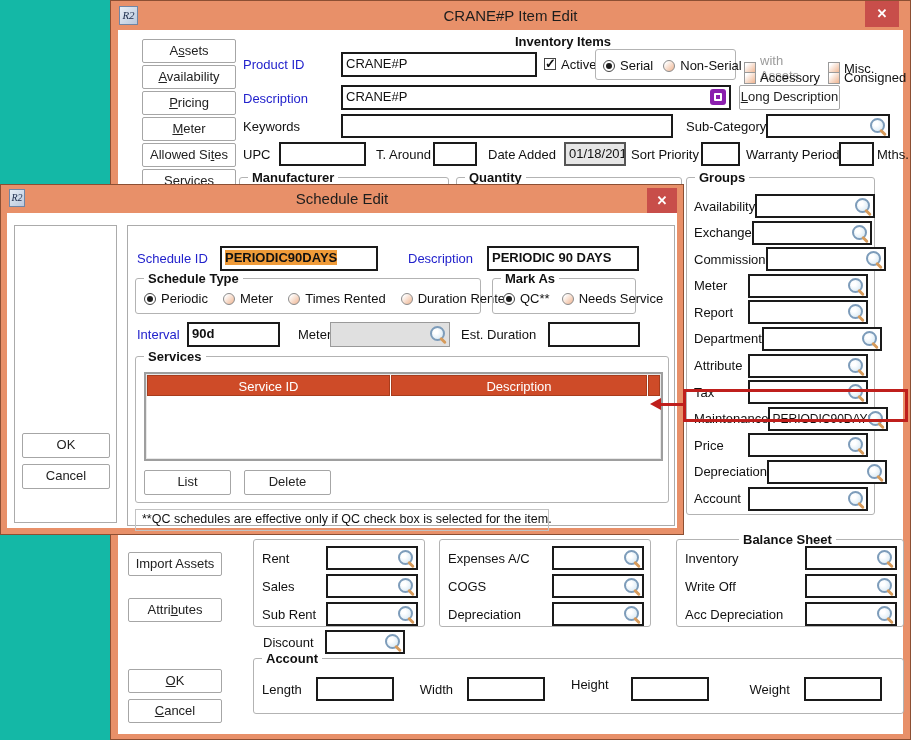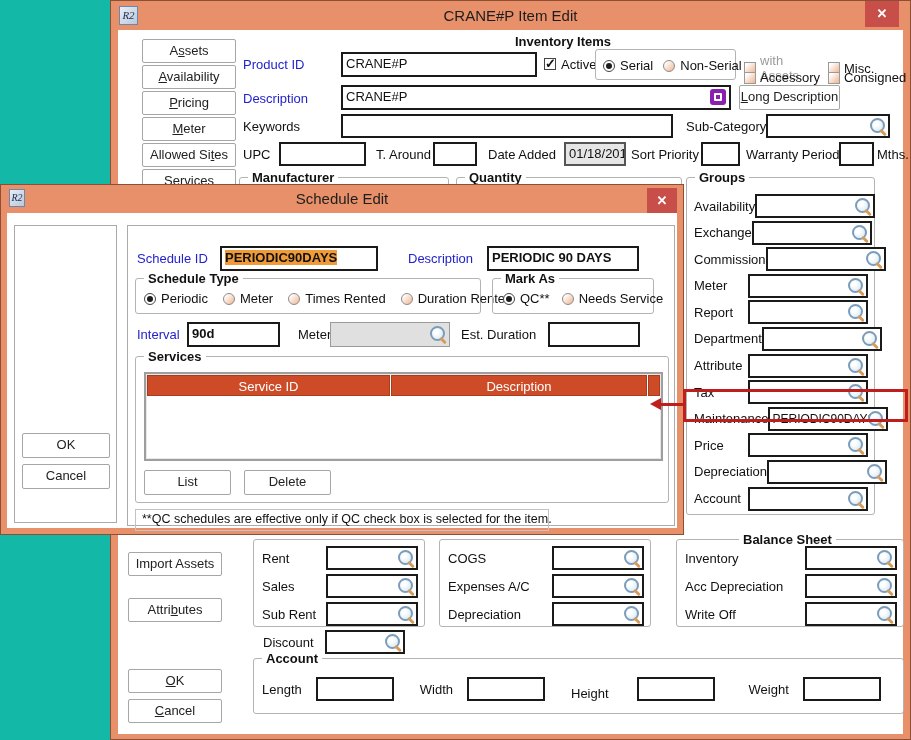--- a/index.html
+++ b/index.html
@@ -346,29 +346,29 @@
       <div class="lbl" style="left:145px; top:605px;">Discount</div>
       <div class="tf" style="left:207px; top:600px; width:80px;">
         <span></span>
         <span class="mag"></span>
       </div>
 
       <div class="gbox" style="left:321px; top:509px; width:212px; height:88px;">
         <div class="acc-col">
 
             <div class="acc-row">
+              <span class="alabel">Expenses A/C</span>
+              <span class="lookup">
+                <span></span>
+                <span class="mag"></span>
+              </span>
+            </div>
+
+            <div class="acc-row">
               <span class="alabel">COGS</span>
-              <span class="lookup">
-                <span></span>
-                <span class="mag"></span>
-              </span>
-            </div>
-
-            <div class="acc-row">
-              <span class="alabel">Expenses A/C</span>
               <span class="lookup">
                 <span></span>
                 <span class="mag"></span>
               </span>
             </div>
 
             <div class="acc-row">
               <span class="alabel">Depreciation</span>
               <span class="lookup">
                 <span></span>
@@ -385,29 +385,29 @@
 
             <div class="acc-row">
               <span class="alabel">Inventory</span>
               <span class="lookup">
                 <span></span>
                 <span class="mag"></span>
               </span>
             </div>
 
             <div class="acc-row">
+              <span class="alabel">Write Off</span>
+              <span class="lookup">
+                <span></span>
+                <span class="mag"></span>
+              </span>
+            </div>
+
+            <div class="acc-row">
               <span class="alabel">Acc Depreciation</span>
-              <span class="lookup">
-                <span></span>
-                <span class="mag"></span>
-              </span>
-            </div>
-
-            <div class="acc-row">
-              <span class="alabel">Write Off</span>
               <span class="lookup">
                 <span></span>
                 <span class="mag"></span>
               </span>
             </div>
 
         </div>
       </div>
 
       <div class="gbox" style="left:135px; top:628px; width:651px; height:56px;">
@@ -417,21 +417,21 @@
             <span style="display:inline-flex; align-items:center; gap:14px; margin-right:14px;">
               <span>Length</span>
               <span class="tf" style="position:relative; width:78px; display:inline-block;"></span>
             </span>
 
             <span style="display:inline-flex; align-items:center; gap:14px; margin-right:14px;">
               <span>Width</span>
               <span class="tf" style="position:relative; width:78px; display:inline-block;"></span>
             </span>
 
-            <span style="display:inline-flex; align-items:flex-end; gap:28px; margin-right:22px;">
+            <span style="display:inline-flex; align-items:flex-start; gap:22px; margin-right:29px;">
               <span>Height</span>
               <span class="tf" style="position:relative; width:78px; display:inline-block;"></span>
             </span>
 
             <span style="display:inline-flex; align-items:center; gap:14px; margin-right:14px;">
               <span>Weight</span>
               <span class="tf" style="position:relative; width:78px; display:inline-block;"></span>
             </span>
 
         </div>
@@ -481,21 +481,21 @@
                 <span>Times Rented</span>
               </span>
 
               <span class="opt">
                 <span class="radio"></span>
                 <span>Duration Rented</span>
               </span>
 
           </div>
         </div>
-        <div class="gbox" style="left:364px; top:52px; width:162px; height:36px;">
+        <div class="gbox" style="left:364px; top:52px; width:144px; height:36px;">
           <span class="gtitle">Mark As</span>
           <div style="position:absolute; left:10px; top:12px; display:flex; gap:12px;">
 
               <span class="opt">
                 <span class="radio on"></span>
                 <span>QC**</span>
               </span>
 
               <span class="opt">
                 <span class="radio"></span>

